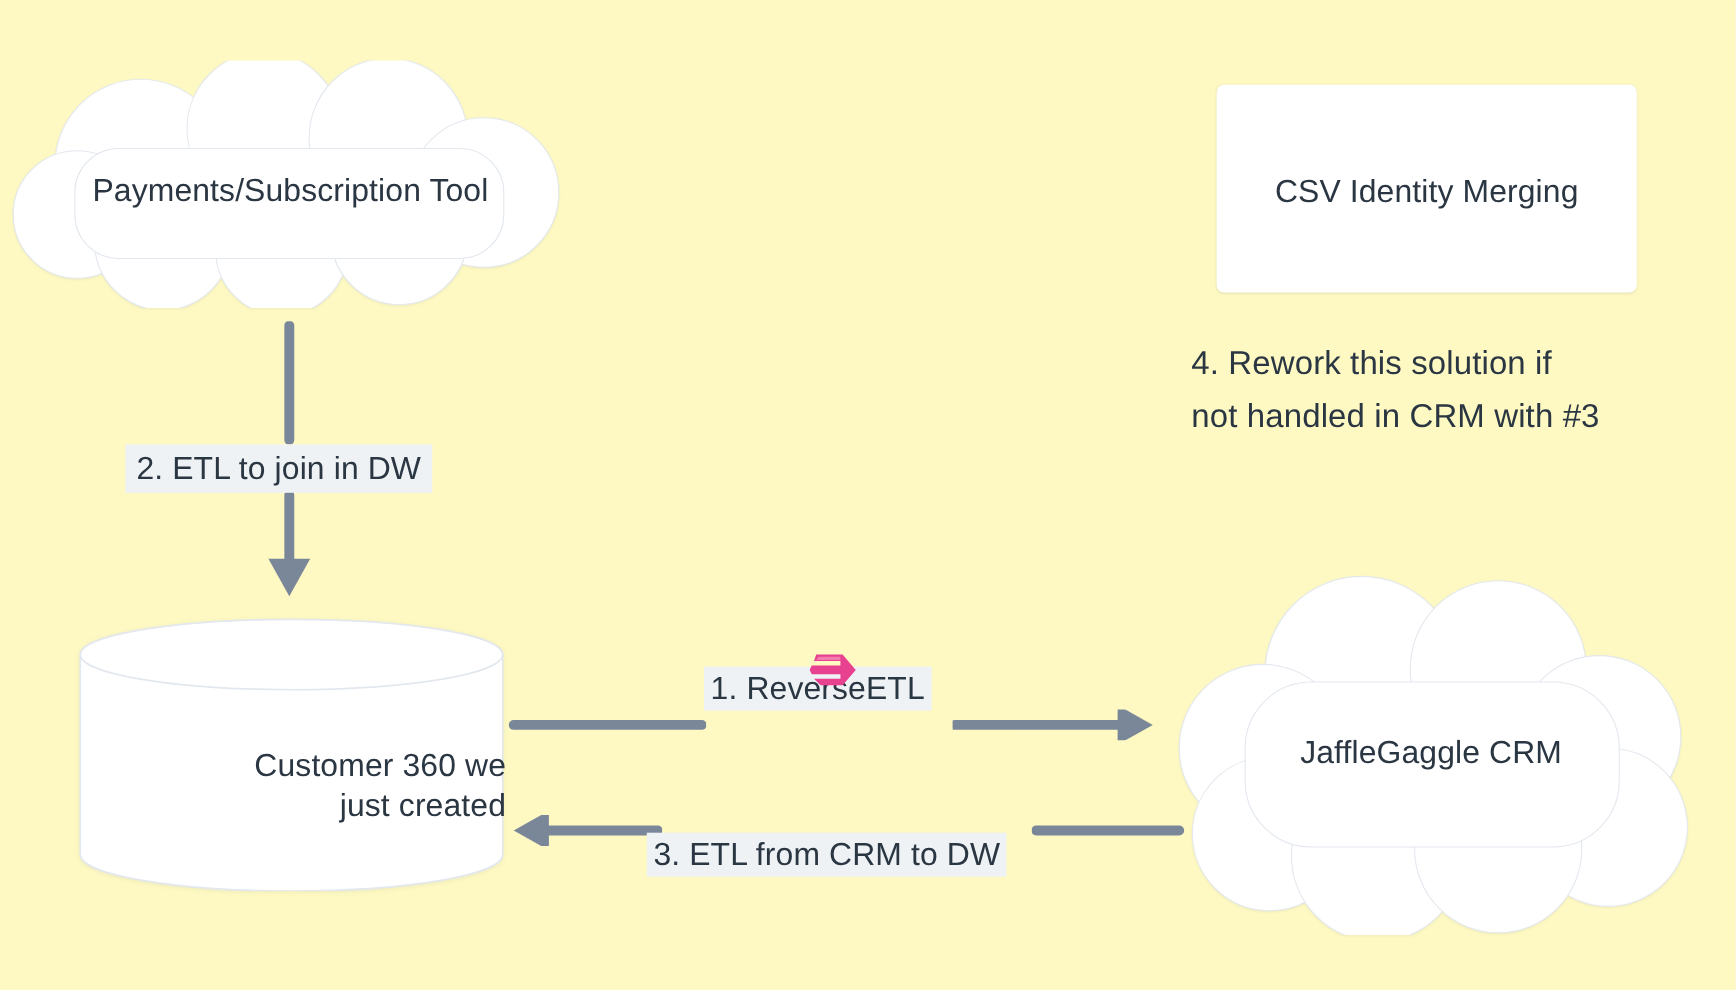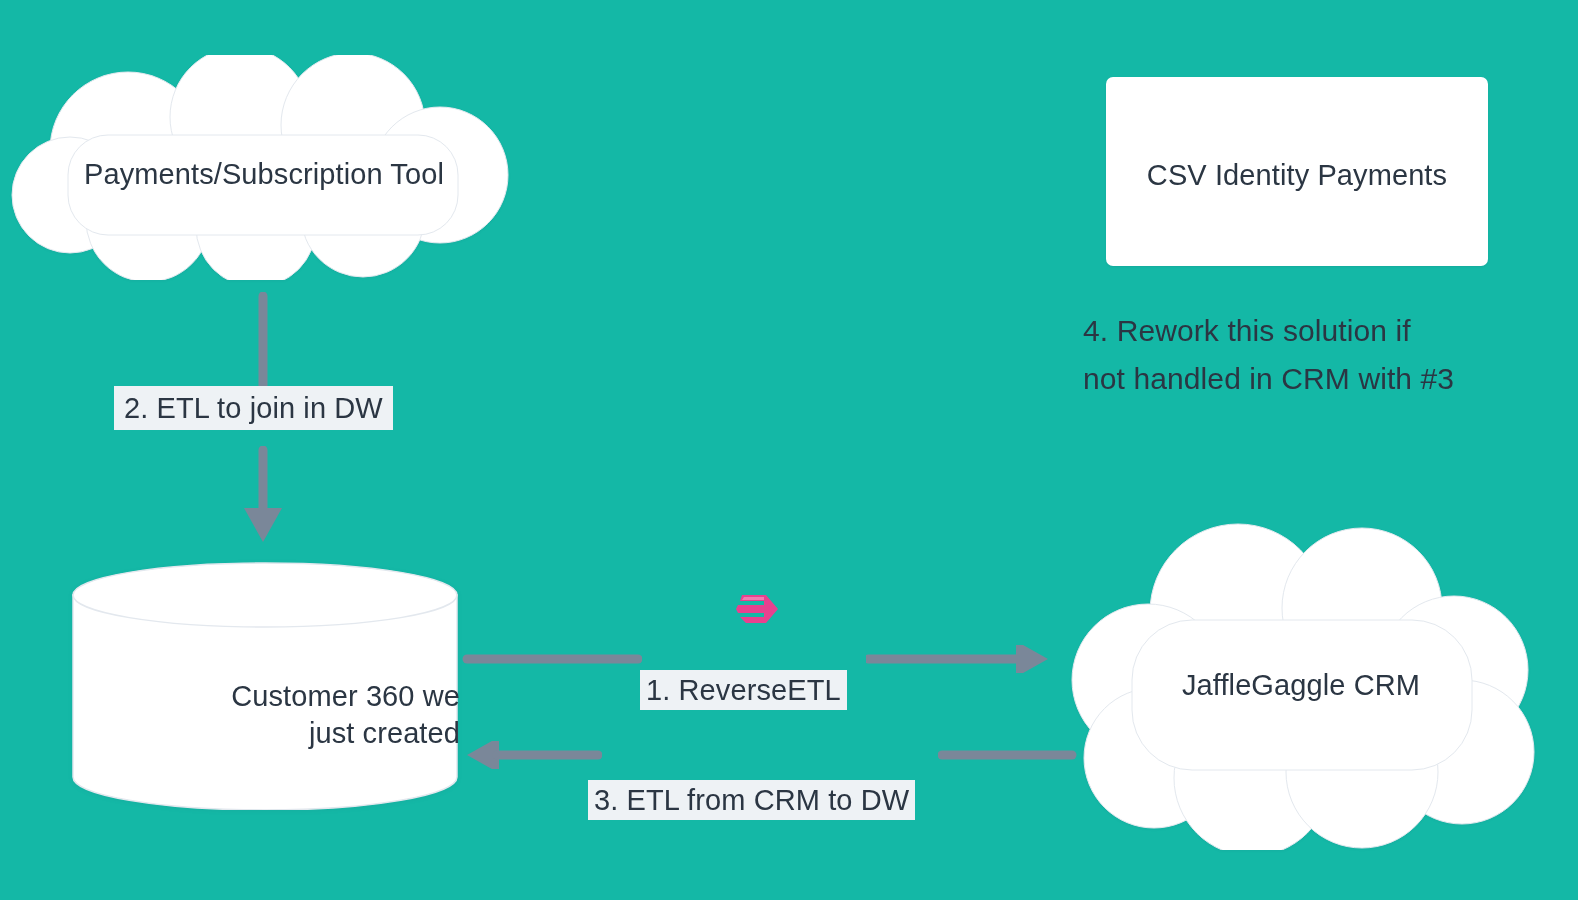--- a/index.html
+++ b/index.html
@@ -4,21 +4,21 @@
 <style>
   html, body {
     margin: 0;
     padding: 0;
     background: #eef2f5;
   }
   #canvas {
     position: relative;
     width: 1578px;
     height: 900px;
-    background: #14b8a6;
+    background: #fef9c3;
     overflow: hidden;
     font-family: "Liberation Sans", "DejaVu Sans", sans-serif;
   }
 
   
   .node-label {
     position: absolute;
     color: #2b3643;
     font-size: 29px;
     line-height: 1.28;
@@ -93,29 +93,29 @@
         <circle cx="140" cy="165" r="62"></circle>
         <circle cx="248" cy="172" r="60"></circle>
         <circle cx="355" cy="160" r="62"></circle>
         <rect x="60" y="80" width="390" height="100" rx="40"></rect>
       </g>
     </svg>
   </div>
   <div class="node-label" style="left:8px; top:156px; width:512px;">Payments/Subscription Tool</div>
 
   <div class="rect-node" style="left:1106px; top:77px; width:382px; height:189px;"></div>
-  <div class="node-label" style="left:1106px; top:157px; width:382px;">CSV Identity Payments</div>
+  <div class="node-label" style="left:1106px; top:157px; width:382px;">CSV Identity Merging</div>
 
   <div class="note-text" style="left:1083px; top:297px; width:460px;">4. Rework this solution if
 not handled in CRM with #3</div>
 
   <svg class="connector" style="left:248px; top:292px; width:30px; height:112px;" viewBox="0 0 30 112">
     <line x1="15" y1="4" x2="15" y2="108" stroke="#7a8799" stroke-width="9" stroke-linecap="round"></line>
   </svg>
-  <div class="edge-label" style="left:114px; top:386px; padding:4px 10px;">2. ETL to join in DW</div>
+  <div class="edge-label" style="left:114px; top:404px; padding:4px 10px;">2. ETL to join in DW</div>
   <svg class="connector" style="left:242px; top:446px; width:42px; height:100px;" viewBox="0 0 42 100">
     <line x1="21" y1="4" x2="21" y2="72" stroke="#7a8799" stroke-width="9" stroke-linecap="round"></line>
     <polygon points="21,96 2,62 40,62" fill="#7a8799"></polygon>
   </svg>
 
   <div class="cylinder" style="left:70px; top:562px; width:390px; height:248px;">
     <svg width="390" height="248" viewBox="0 0 390 248">
       <path d="M3,33 L3,215 A192,33 0 0 0 387,215 L387,33 Z" fill="#ffffff" stroke="#e3e8ee" stroke-width="1.5"></path>
       <ellipse cx="195" cy="33" rx="192" ry="32" fill="#ffffff" stroke="#e3e8ee" stroke-width="1.5"></ellipse>
     </svg>
@@ -143,28 +143,28 @@
   <div class="ht-logo" style="left:736px; top:589px; width:46px; height:40px;">
     <svg width="46" height="40" viewBox="0 0 46 40">
       <path d="M6 6 H30 L42 20 L30 34 H10 L4 28 H28 V24 H2 L0 20 L2 16 H28 V12 H4 Z" fill="#e8418f"></path>
       <path d="M8 8 H28 V11 H6 Z" fill="#f27bb0"></path>
     </svg>
   </div>
 
   <svg class="connector" style="left:462px; top:645px; width:180px; height:28px;" viewBox="0 0 180 28">
     <line x1="5" y1="14" x2="176" y2="14" stroke="#7a8799" stroke-width="9" stroke-linecap="round"></line>
   </svg>
-  <div class="edge-label" style="left:640px; top:670px; padding:2px 6px;">1. ReverseETL</div>
+  <div class="edge-label" style="left:640px; top:606px; padding:2px 6px;">1. ReverseETL</div>
   <svg class="connector" style="left:866px; top:645px; width:186px; height:28px;" viewBox="0 0 186 28">
     <line x1="2" y1="14" x2="158" y2="14" stroke="#7a8799" stroke-width="9" stroke-linecap="round"></line>
     <polygon points="182,14 150,32 150,-4" fill="#7a8799"></polygon>
   </svg>
 
   <svg class="connector" style="left:462px; top:741px; width:140px; height:28px;" viewBox="0 0 140 28">
     <polygon points="5,14 37,32 37,-4" fill="#7a8799"></polygon>
     <line x1="35" y1="14" x2="136" y2="14" stroke="#7a8799" stroke-width="9" stroke-linecap="round"></line>
   </svg>
-  <div class="edge-label" style="left:588px; top:780px; padding:2px 6px;">3. ETL from CRM to DW</div>
+  <div class="edge-label" style="left:588px; top:757px; padding:2px 6px;">3. ETL from CRM to DW</div>
   <svg class="connector" style="left:938px; top:741px; width:140px; height:28px;" viewBox="0 0 140 28">
     <line x1="4" y1="14" x2="134" y2="14" stroke="#7a8799" stroke-width="9" stroke-linecap="round"></line>
   </svg>
 
 </div>
 
 </body></html>

